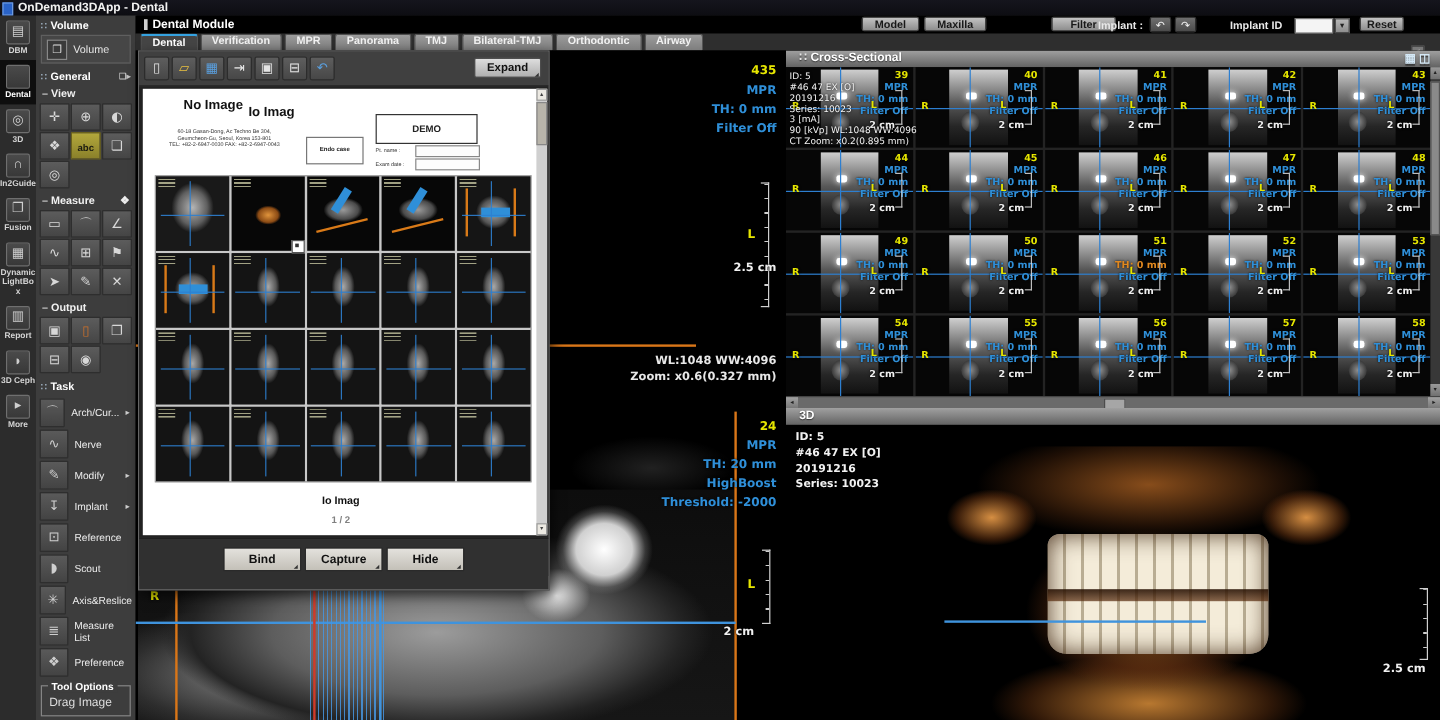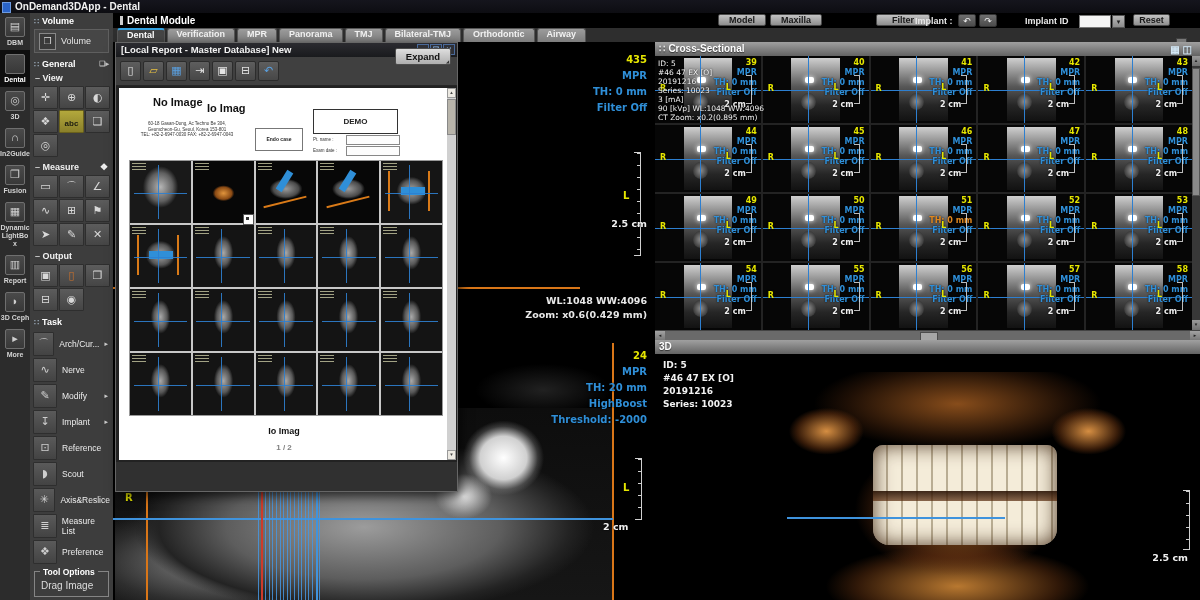--- a/index.html
+++ b/index.html
@@ -90,21 +90,21 @@
     radial-gradient(ellipse 250px 95px at 50% 62%,#9c9c9c,#5d5d5d 55%,#232323 82%,transparent 92%),
     radial-gradient(ellipse 200px 70px at 22% 80%,#8e8e8e,rgba(70,70,70,.5) 60%,transparent 82%),
     linear-gradient(#0d0d0d,#161616)}
   .slice-lines{position:absolute;left:145px;top:162px;width:62px;bottom:0;
     background:repeating-linear-gradient(90deg,rgba(70,150,225,.85) 0 1px,transparent 1px 3.6px)}
   .slice-red{position:absolute;left:148px;top:162px;width:2px;bottom:0;background:#cf3a2a}
   .slice-bold{position:absolute;left:203px;top:162px;width:2px;bottom:0;background:#3f93dd}
   .orient{position:absolute;font:bold 10px "DejaVu Sans",sans-serif;color:#e6e600;text-shadow:0 0 2px #000}
   
   .vp-header{position:absolute;left:0;top:0;right:0;height:14px;background:linear-gradient(#a0a0a0,#636363);
-    color:#fff;font:bold 10px "Liberation Sans",sans-serif;line-height:14px;padding-left:4px;text-shadow:0 1px 1px #333}
+    color:#fff;font:bold 10px "Liberation Sans",sans-serif;line-height:14px;padding-left:11px;text-shadow:0 1px 1px #333}
   .vp-header .pre{color:#e6e6e6;margin-right:3px}
   .hdr-grid-ic{position:absolute;right:8px;top:1px;color:#d4e8f6;font-size:10px}
   .cs-grid{position:absolute;left:0;top:14px;width:537px;height:274px;display:grid;
     grid-template-columns:repeat(5,1fr);grid-template-rows:repeat(4,1fr);gap:2px;background:#232323}
   .cs-cell{position:relative;background:#060606;overflow:hidden;cursor:pointer}
   .cs-img{position:absolute;left:27%;right:27%;top:3%;bottom:3%;
     background:linear-gradient(#cfcfcf,#9a9a9a 20%,#585858 45%,#262626 75%,#121212)}
   .cs-img::before{content:"";position:absolute;left:28%;top:30%;width:9px;height:6px;background:#fff;border-radius:2px;box-shadow:0 0 5px #fff}
   .cs-img::after{content:"";position:absolute;left:20%;top:56%;width:15px;height:17px;border-radius:50%;
     background:radial-gradient(#8f8f8f,#3a3a3a 70%)}
@@ -439,21 +439,21 @@
     <div class="b">MPR</div>
     <div class="b">TH: 0 mm</div>
     <div class="b">Filter Off</div>
   </div>
   <span class="orient" style="left:510px;top:148px">L</span>
   <div class="vruler" style="left:521px;top:110px;height:102px"></div>
   <span class="scale-lb" style="right:8px;top:176px">2.5 cm</span>
   <div class="oline-h" style="left:0;top:245px;width:467px"></div>
   <div class="ovtext" style="right:8px;top:252px;font-size:9.5px;line-height:14px">
     <div class="w">WL:1048 WW:4096</div>
-    <div class="w">Zoom: x0.6(0.429 mm)</div>
+    <div class="w">Zoom: x0.6(0.327 mm)</div>
   </div>
 </div>
 
 <div class="panel panel-pano">
   <div class="pano-faint"></div>
   <div class="pano-img"></div>
   <div class="oline-v" style="left:499px;top:13px;bottom:0"></div>
   <div class="oline-v" style="left:33px;top:162px;bottom:0"></div>
   <div class="bline-h" style="left:0;top:188px;width:500px"></div>
   <div class="slice-lines"></div>
@@ -792,29 +792,20 @@
   <div class="il3">ID: 5</div>
       <div class="il3">#46 47  EX [O]</div>
       <div class="il3">20191216</div>
       <div class="il3">Series: 10023</div>
     </div>
   <div class="vruler" style="right:10px;top:150px;height:58px"></div>
   <span class="scale-lb" style="right:12px;top:212px">2.5 cm</span>
 </div>
 
 <div class="report">
-  <div class="rw-title">
-    <span>[Local Report - Master Database] New</span>
-    <span class="rw-controls">
-
-    <span class="rw-cbtn">–</span>
-        <span class="rw-cbtn">❐</span>
-        <span class="rw-cbtn">✕</span>
-      </span>
-  </div>
   <div class="rw-toolbar">
 
       <button class="rw-tbtn"><span>▯</span></button>
 
       <button class="rw-tbtn c-yellow"><span>▱</span></button>
 
       <button class="rw-tbtn c-blue"><span>▦</span></button>
 
       <button class="rw-tbtn"><span>⇥</span></button>
 
@@ -1006,13 +997,21 @@
       <span class="sel-chk"></span>
       <div class="pg-footer">Io Imag</div>
       <div class="pg-ind">1 / 2</div>
     </div>
     <div class="pgscroll">
       <span class="pgs-up">▲</span>
       <span class="pgs-thumb"></span>
       <span class="pgs-dn">▼</span>
     </div>
   </div>
+  <div class="rw-bottom">
+
+      <button class="rw-btn"><span>Bind</span><span class="corner">◢</span></button>
+
+      <button class="rw-btn"><span>Capture</span><span class="corner">◢</span></button>
+
+      <button class="rw-btn"><span>Hide</span><span class="corner">◢</span></button>
+    </div>
 </div>
 
 </body></html>

